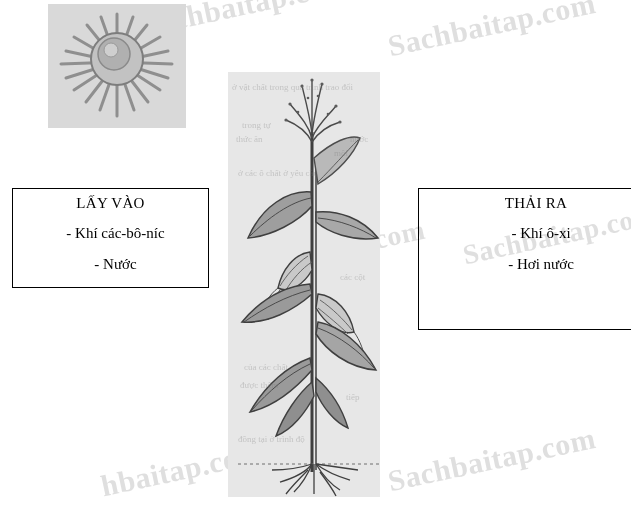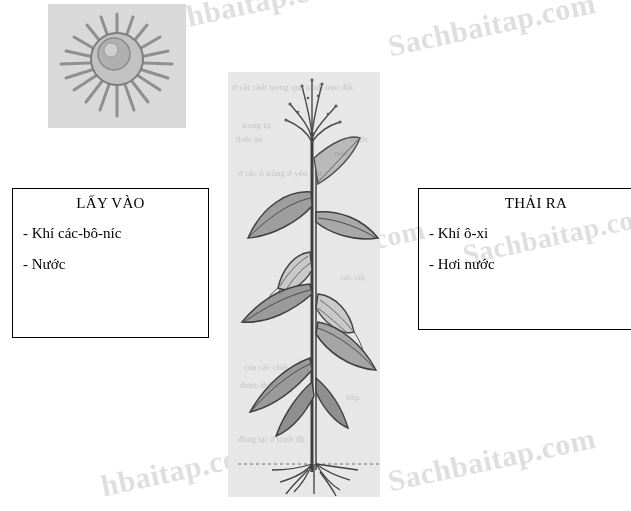--- a/index.html
+++ b/index.html
@@ -77,28 +77,29 @@
     text-align: center;
     font-size: 15px;
     font-family: "Liberation Serif", serif;
     padding: 6px 0 2px 0;
     letter-spacing: 0.3px;
   }
   .panel ul {
     list-style: none;
     margin: 0;
     padding: 4px 0 8px 10px;
+    text-align: center;
   }
   .panel li {
     font-size: 15px;
     font-family: "Liberation Serif", serif;
     padding: 7px 0 7px 0;
     white-space: nowrap;
   }
-  #left-panel  { left: 12px;  top: 188px; width: 197px; height: 150px; }
+  #left-panel  { left: 12px;  top: 188px; width: 197px; height: 100px; }
   #right-panel { left: 418px; top: 188px; width: 236px; height: 142px; }
 </style>
 </head>
 <body>
 
 <div id="page">
 
   <div class="wm wm-1">Sachbaitap.com</div>
   <div class="wm wm-2">Sachbaitap.com</div>
   <div class="wm wm-3">Sachbaitap.com</div>
@@ -137,21 +138,21 @@
     </svg>
   </div>
 
   <div class="plant-box">
     
     <div class="faint-text" style="left:4px; top:10px;">ở vật chất trong quá trình trao đổi</div>
     <div class="faint-text" style="left:14px; top:48px;">trong tự</div>
     <div class="faint-text" style="left:8px; top:62px;">thức ăn</div>
     <div class="faint-text" style="left:122px; top:62px;text-align:right;">nước</div>
     <div class="faint-text" style="left:106px; top:76px;">môi</div>
-    <div class="faint-text" style="left:10px; top:96px;">ở các ô trống ở yêu cầu</div>
+    <div class="faint-text" style="left:10px; top:96px;">ở các ô chất ở yêu cầu</div>
     <div class="faint-text" style="left:112px; top:200px;text-align:right;">các cột</div>
     <div class="faint-text" style="left:16px; top:290px;">của các chất</div>
     <div class="faint-text" style="left:12px; top:308px;">được thêm</div>
     <div class="faint-text" style="left:118px; top:320px;">tiếp</div>
     <div class="faint-text" style="left:10px; top:362px;text-align:center;">đồng tại ở trình độ</div>
 
     <svg width="165" height="425" viewBox="0 0 165 425">
 
       <path d="M84 60 L84 400" stroke="#3f3f3f" stroke-width="3" fill="none"></path>
       <path d="M88 90 L88 398" stroke="#6a6a6a" stroke-width="2" fill="none"></path>

